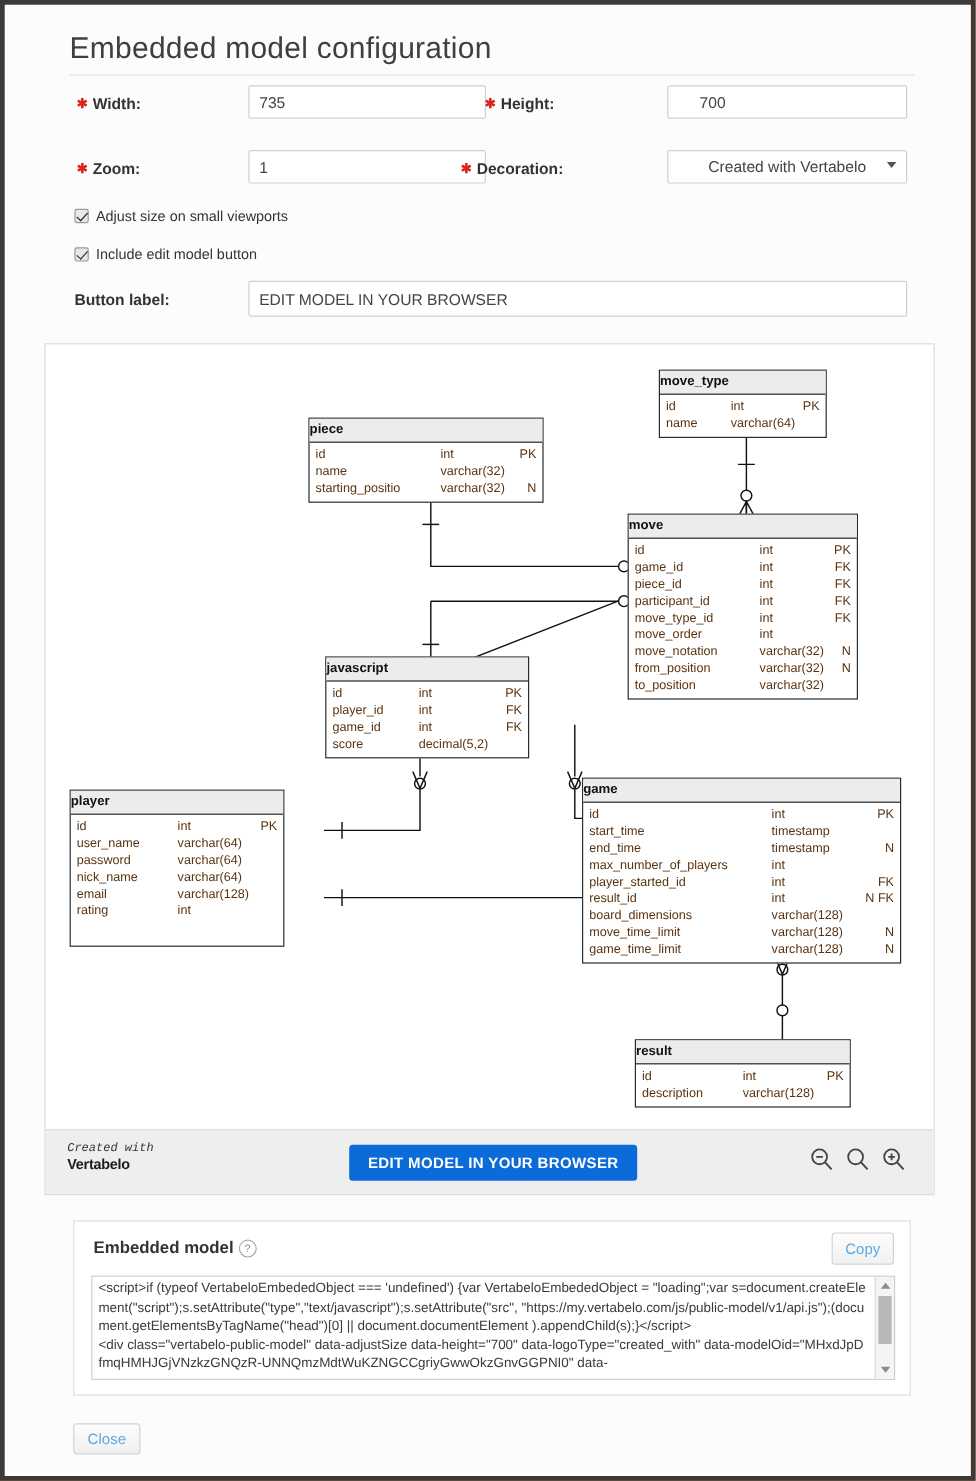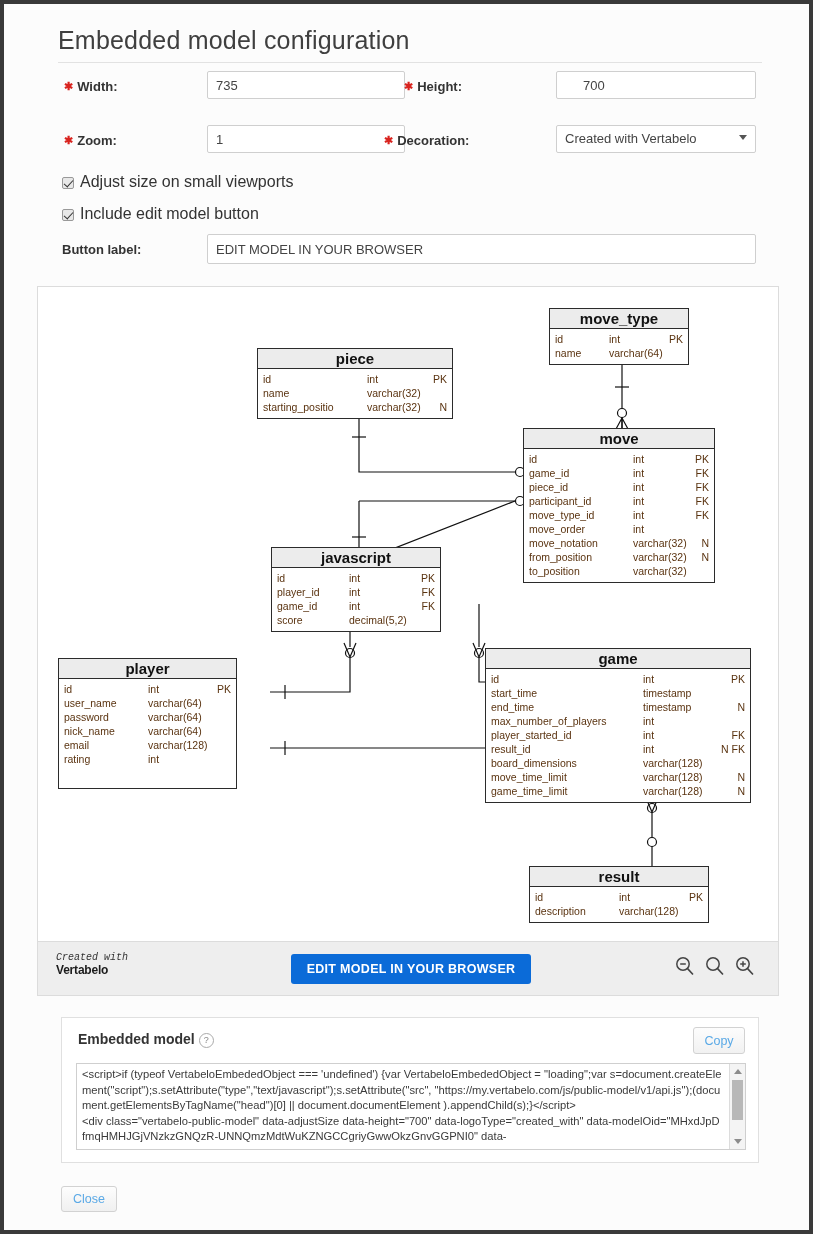--- a/index.html
+++ b/index.html
@@ -45,29 +45,29 @@
     font-family:"Liberation Sans", sans-serif;
     font-size:13px;color:#444;
     padding:0 8px;line-height:26px;
     outline:none;
   }
   .selbox{
     position:absolute;box-sizing:border-box;
     height:28px;
     border:1px solid #cfcfcf;background:#fff;border-radius:2px;
     font-size:13px;color:#444;
-    padding:0 8px;line-height:26px;
+    padding:0 8px;line-height:26px;text-align:center;
   }
   .selbox .caret{
     position:absolute;right:8px;top:9px;
     width:0;height:0;border-left:4px solid transparent;border-right:4px solid transparent;
     border-top:5px solid #555;
   }
 
-  .cbrow{position:absolute;font-size:16px;color:#333;}
+  .cbrow{position:absolute;font-size:12px;color:#333;}
   .cbox{
     display:inline-block;width:12px;height:12px;box-sizing:border-box;
     border:1px solid #999;background:#e8e8e8;border-radius:2px;
     vertical-align:-2px;margin-right:6px;position:relative;
   }
   .cbox::after{
     content:"";position:absolute;left:3px;top:0px;
     width:4px;height:8px;border:solid #333;border-width:0 1.6px 1.6px 0;
     transform:rotate(42deg);
   }
@@ -97,23 +97,23 @@
   .zoombtns{position:absolute;right:14px;top:13px;width:90px;height:28px;}
   .zoombtns svg{position:absolute;top:0;cursor:pointer;}
 
   
   .ert{
     position:absolute;box-sizing:border-box;
     border:1px solid #2b2b2b;background:#ffffff;
     font-size:10.5px;color:#4a2b14;
   }
   .ert .hdr{
-    height:19px;line-height:19px;text-align:center;
+    height:19px;line-height:19px;
     background:#ececec;border-bottom:1px solid #2b2b2b;
-    font-weight:bold;color:#111;font-size:15px;
+    font-weight:bold;color:#111;font-size:11px;
   }
   .ert .body{padding:3px 5px 4px 5px;}
   .ert .row{height:14px;line-height:14px;position:relative;white-space:nowrap;}
   .ert .c-name{position:absolute;left:0;color:#5a3310;}
   .ert .c-type{position:absolute;color:#5a3310;}
   .ert .c-key{position:absolute;right:0;color:#5a3310;}
   .erlines{position:absolute;left:0;top:0;width:740px;height:655px;}
 
   
   .embed-box{

